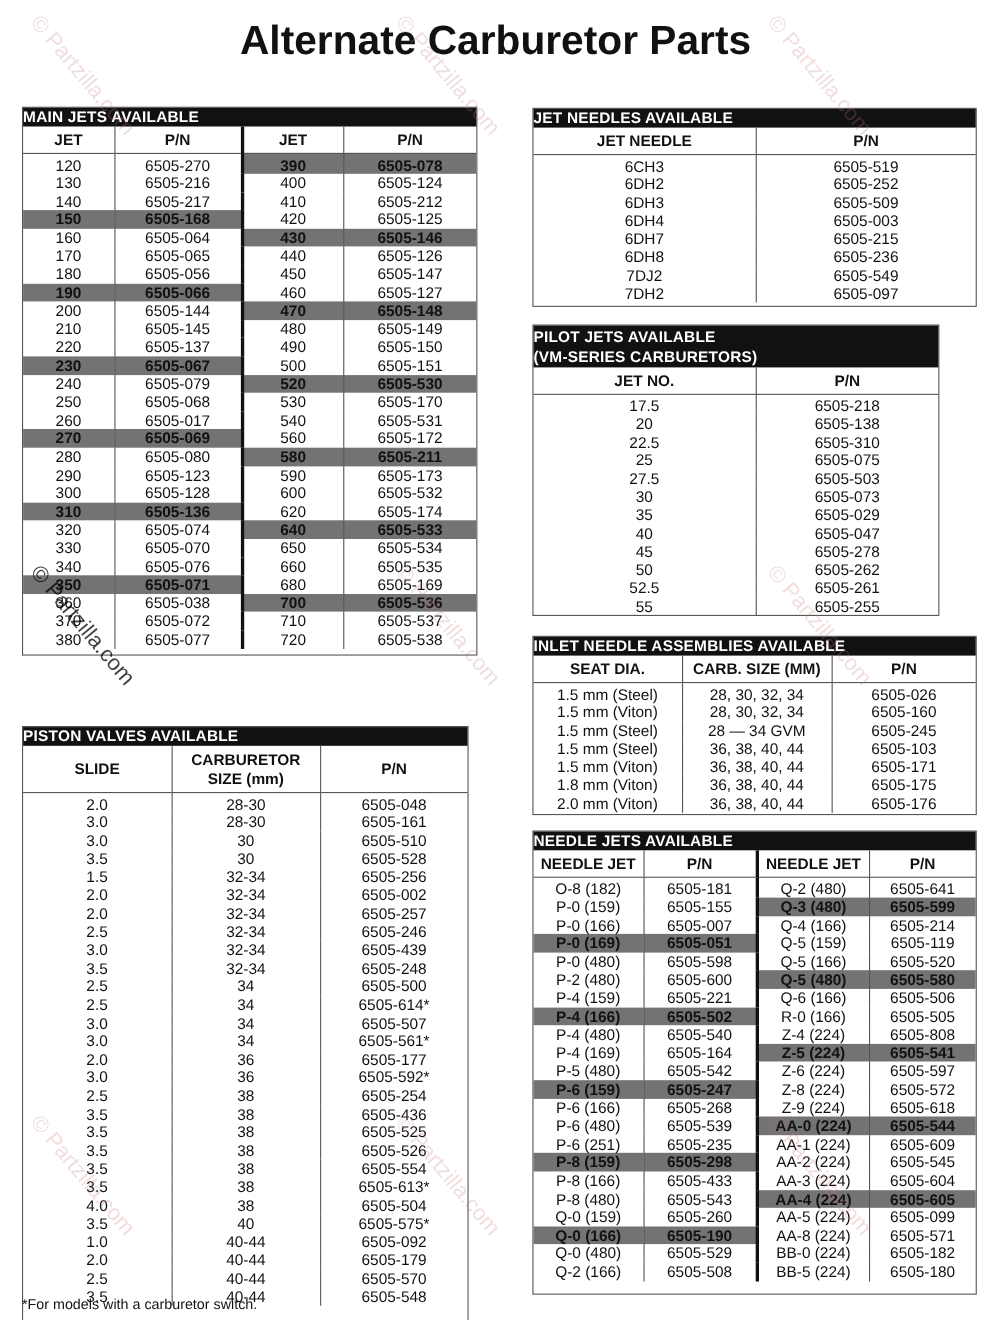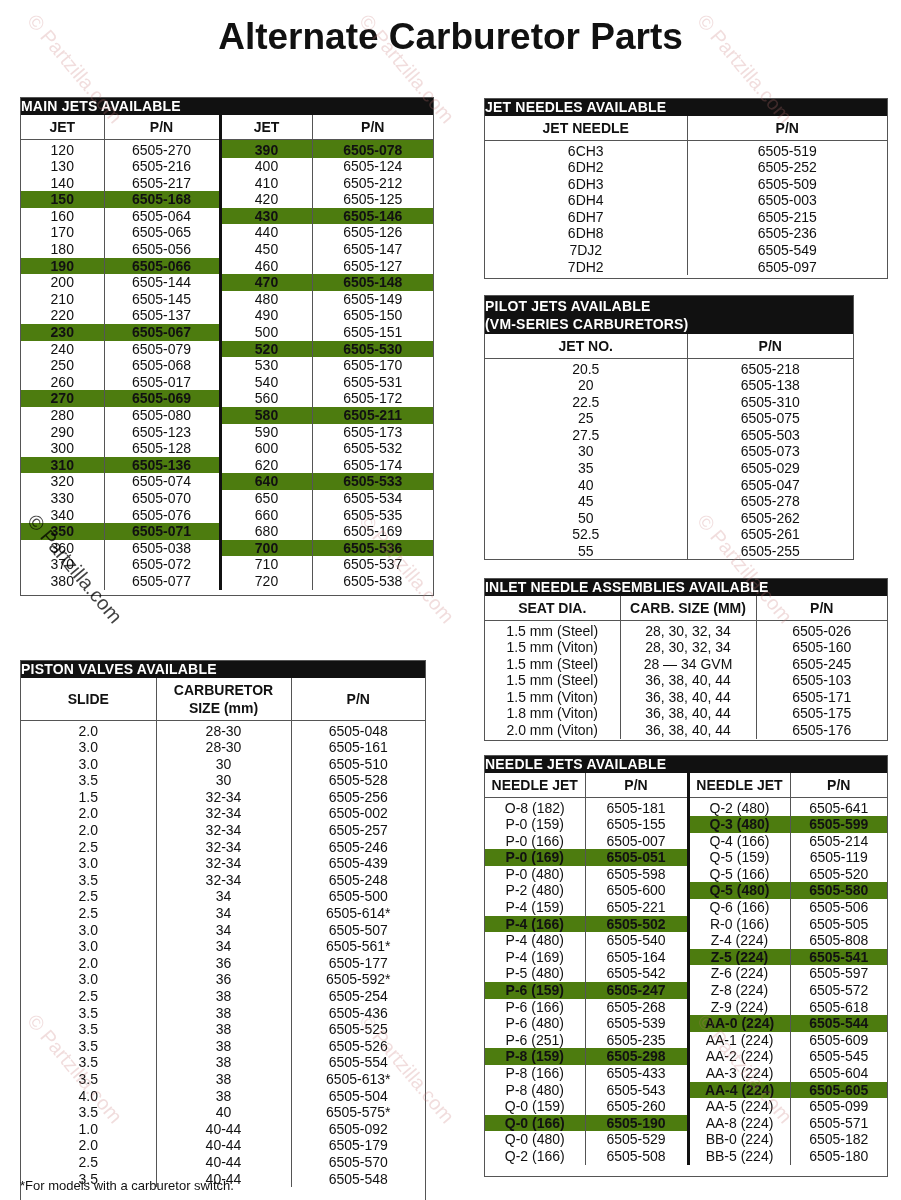--- a/index.html
+++ b/index.html
@@ -24,21 +24,21 @@
     font-size: 14px; font-weight: bold; padding: 0;
     border-bottom: 1px solid #555; border-right: 1px solid #555; color: #111;
   }
   th:last-child { border-right: none; }
   td {
     font-size: 14px; text-align: center; padding: 0; line-height: 16.6px;
     border-right: 1px solid #555; color: #111;
   }
   td:last-child { border-right: none; }
   .thick-r { border-right: 3px solid #111 !important; }
-  td.hl { background: #4d7c0f; font-weight: bold; }
+  td.hl { background: #737373; font-weight: bold; }
   .first-row td { padding-top: 2px; }
   .footnote {
     position: absolute; left: 20px; top: 1178px; font-size: 13px; color: #111;
   }
   .wm {
     position: absolute; color: rgba(200,120,120,0.25); font-size: 20px;
     transform: rotate(50deg); transform-origin: left top; white-space: nowrap;
     pointer-events: none;
   }
 </style>
@@ -453,21 +453,21 @@
         <col>
       </colgroup>
     <thead>
       <tr style="height:24px">
         <th>JET NO.</th>
         <th>P/N</th>
       </tr>
     </thead>
     <tbody id="pilot-body">
         <tr class="first-row">
-          <td>20.5</td>
+          <td>17.5</td>
           <td>6505-218</td>
         </tr>
         <tr>
           <td>20</td>
           <td>6505-138</td>
         </tr>
         <tr>
           <td>22.5</td>
           <td>6505-310</td>
         </tr>

